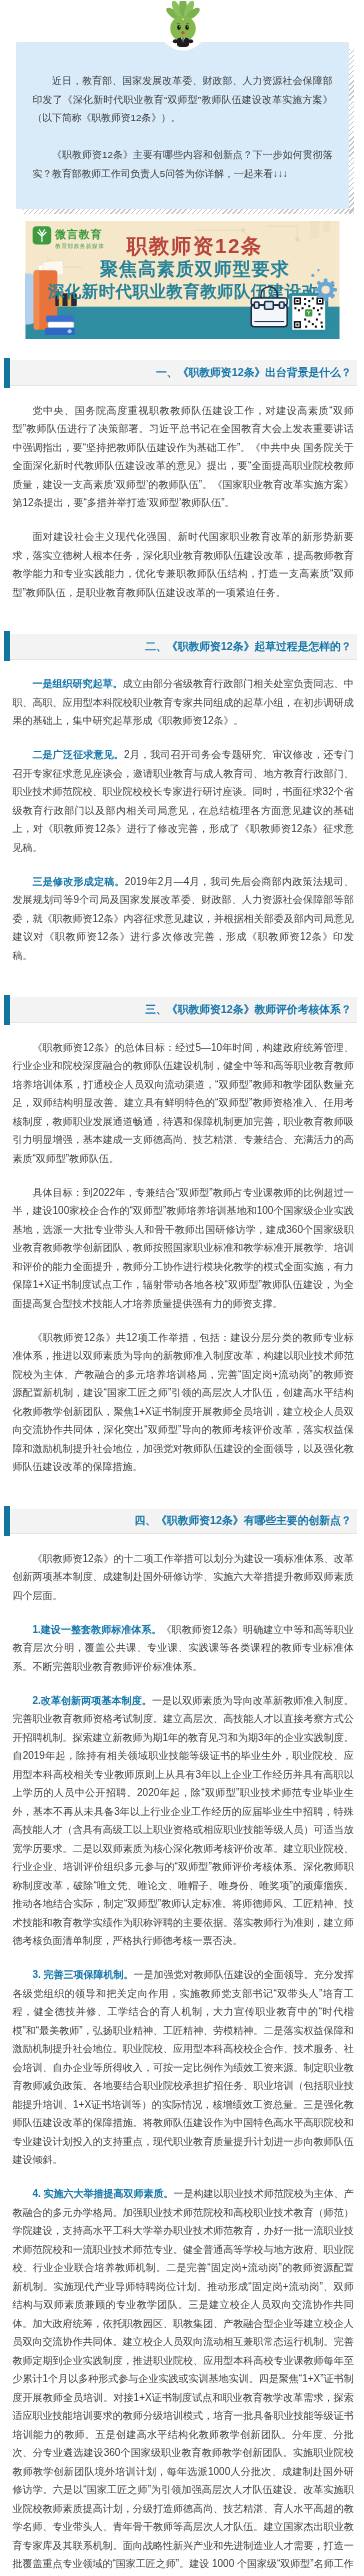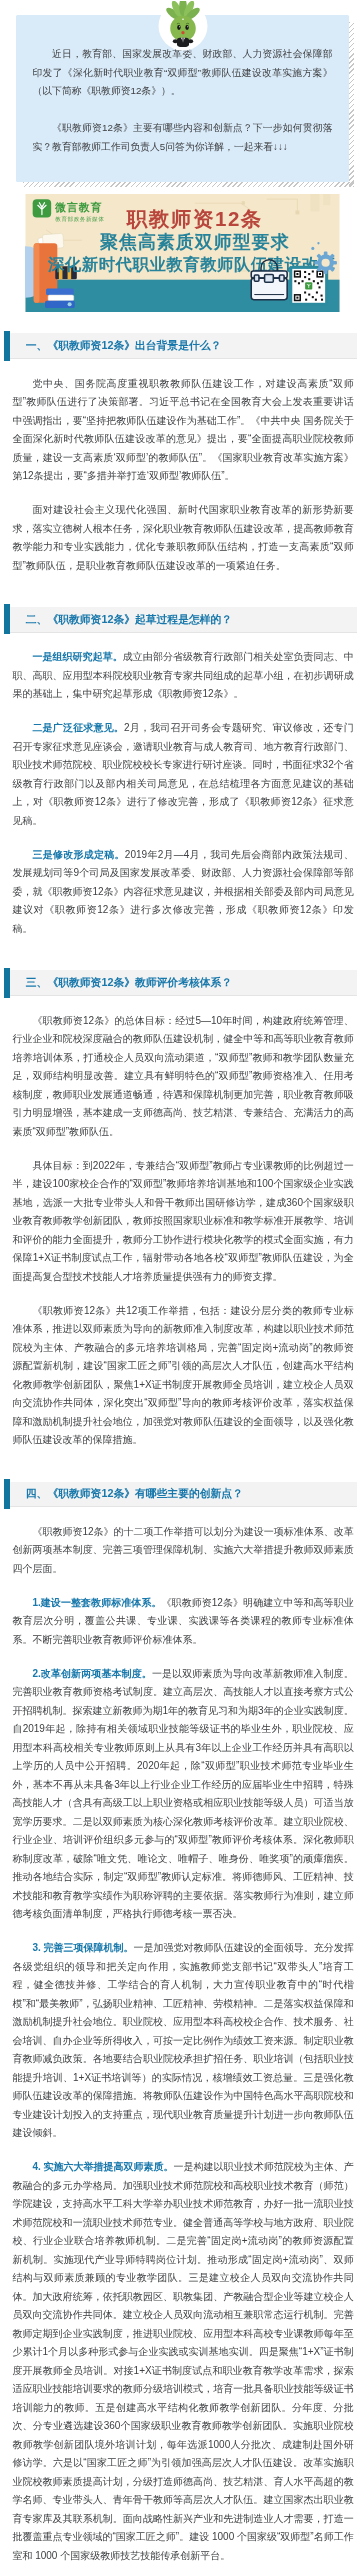--- a/index.html
+++ b/index.html
@@ -1,41 +1,41 @@
 <!DOCTYPE html>
 <html style="font-size:8.2px"><head>
 <meta charset="utf-8">
 <style>
   html,body{margin:0;padding:0;}
   body{font-family:"Liberation Sans","DejaVu Sans",sans-serif;background:#ffffff;}
   .page{position:relative;width:365px;height:2781px;overflow:hidden;background:#ffffff;margin:0 auto;}
 
   
-  .hero{position:relative;padding-top:15px;}
+  .hero{position:relative;padding-top:42px;}
   .mascot{position:absolute;top:1px;left:50%;transform:translateX(-50%);width:55px;height:50px;z-index:2;}
   .intro-box{position:relative;width:300px;margin:0 auto;background:#d9eaf8;border-radius:1.5px;
              padding:30px 16.5px 14.4px 16.5px;}
   .intro-box::after{content:"";position:absolute;top:7.2px;right:-4.6px;bottom:-4.6px;width:4.6px;
              background:repeating-linear-gradient(135deg,#c6c6c6 0 1px,rgba(255,255,255,0) 1px 3.6px);}
   .intro-box::before{content:"";position:absolute;left:7.2px;right:-4.6px;bottom:-4.6px;height:4.6px;
              background:repeating-linear-gradient(135deg,#c6c6c6 0 1px,rgba(255,255,255,0) 1px 3.6px);}
   .intro-box p{margin:0 0 18.5px 0;font-size:9.8px;line-height:18.5px;color:#3f4043;
              text-align:justify;text-indent:2em;}
   .intro-box p:last-child{margin-bottom:12px;}
 
   
   .banner{display:block;margin:11.3px auto 0 auto;width:315px;height:118px;}
 
   
   .article{padding:21.6px 0 5.2px 0;
     background-image:linear-gradient(to bottom,#f2f2f2 0.5px,rgba(255,255,255,0) 0.5px),
                      linear-gradient(to right,#f2f2f2 0.5px,rgba(255,255,255,0) 0.5px);
     background-size:24px 24px;}
   .sec-head{position:relative;margin:32px 8.2px 16.5px 10.3px;background:#f3f3f3;
-            padding:5.7px 5.2px 5.7px 15.5px;box-shadow:0 1px 0 #e4e4e4;}
+            padding:5.7px 5.2px 5.7px 15.5px;box-shadow:0 1px 0 #e4e4e4;text-align:right;}
   .qa-section:first-child .sec-head{margin-top:0;}
   .sec-accent{position:absolute;left:-6.2px;top:-2.6px;bottom:-2.6px;width:6.2px;background:#11759e;}
   .sec-title{margin:0;font-size:10.8px;line-height:13.4px;font-weight:bold;color:#1878ab;}
   .para{margin:0 11.3px 15.5px 12.4px;font-size:10px;line-height:18.5px;color:#3f4043;
         text-align:justify;text-indent:2em;}
   .para .lead{color:#1878ab;font-weight:bold;}
 </style>
 </head>
 <body>
 
@@ -245,21 +245,21 @@
           </div>
           <p class="para">《职教师资12条》的总体目标：经过5—10年时间，构建政府统筹管理、行业企业和院校深度融合的教师队伍建设机制，健全中等和高等职业教育教师培养培训体系，打通校企人员双向流动渠道，“双师型”教师和教学团队数量充足，双师结构明显改善。建立具有鲜明特色的“双师型”教师资格准入、任用考核制度，教师职业发展通道畅通，待遇和保障机制更加完善，职业教育教师吸引力明显增强，基本建成一支师德高尚、技艺精湛、专兼结合、充满活力的高素质“双师型”教师队伍。</p>
           <p class="para">具体目标：到2022年，专兼结合“双师型”教师占专业课教师的比例超过一半，建设100家校企合作的“双师型”教师培养培训基地和100个国家级企业实践基地，选派一大批专业带头人和骨干教师出国研修访学，建成360个国家级职业教育教师教学创新团队，教师按照国家职业标准和教学标准开展教学、培训和评价的能力全面提升，教师分工协作进行模块化教学的模式全面实施，有力保障1+X证书制度试点工作，辐射带动各地各校“双师型”教师队伍建设，为全面提高复合型技术技能人才培养质量提供强有力的师资支撑。</p>
           <p class="para">《职教师资12条》共12项工作举措，包括：建设分层分类的教师专业标准体系，推进以双师素质为导向的新教师准入制度改革，构建以职业技术师范院校为主体、产教融合的多元培养培训格局，完善“固定岗+流动岗”的教师资源配置新机制，建设“国家工匠之师”引领的高层次人才队伍，创建高水平结构化教师教学创新团队，聚焦1+X证书制度开展教师全员培训，建立校企人员双向交流协作共同体，深化突出“双师型”导向的教师考核评价改革，落实权益保障和激励机制提升社会地位，加强党对教师队伍建设的全面领导，以及强化教师队伍建设改革的保障措施。</p>
         </section>
         <section class="qa-section">
           <div class="sec-head">
             <span class="sec-accent"></span>
             <h2 class="sec-title">四、《职教师资12条》有哪些主要的创新点？</h2>
           </div>
-          <p class="para">《职教师资12条》的十二项工作举措可以划分为建设一项标准体系、改革创新两项基本制度、完善三项管理保障机制、实施六大举措提升教师双师素质四个层面。</p>
+          <p class="para">《职教师资12条》的十二项工作举措可以划分为建设一项标准体系、改革创新两项基本制度、成建制赴国外研修访学、实施六大举措提升教师双师素质四个层面。</p>
           <p class="para"><span class="lead">1.建设一整套教师标准体系。</span>《职教师资12条》明确建立中等和高等职业教育层次分明，覆盖公共课、专业课、实践课等各类课程的教师专业标准体系。不断完善职业教育教师评价标准体系。</p>
           <p class="para"><span class="lead">2.改革创新两项基本制度。</span>一是以双师素质为导向改革新教师准入制度。完善职业教育教师资格考试制度。建立高层次、高技能人才以直接考察方式公开招聘机制。探索建立新教师为期1年的教育见习和为期3年的企业实践制度。自2019年起，除持有相关领域职业技能等级证书的毕业生外，职业院校、应用型本科高校相关专业教师原则上从具有3年以上企业工作经历并具有高职以上学历的人员中公开招聘。2020年起，除“双师型”职业技术师范专业毕业生外，基本不再从未具备3年以上行业企业工作经历的应届毕业生中招聘，特殊高技能人才（含具有高级工以上职业资格或相应职业技能等级人员）可适当放宽学历要求。二是以双师素质为核心深化教师考核评价改革。建立职业院校、行业企业、培训评价组织多元参与的“双师型”教师评价考核体系。深化教师职称制度改革，破除“唯文凭、唯论文、唯帽子、唯身份、唯奖项”的顽瘴痼疾。推动各地结合实际，制定“双师型”教师认定标准。将师德师风、工匠精神、技术技能和教育教学实绩作为职称评聘的主要依据。落实教师行为准则，建立师德考核负面清单制度，严格执行师德考核一票否决。</p>
           <p class="para"><span class="lead">3. 完善三项保障机制。</span>一是加强党对教师队伍建设的全面领导。充分发挥各级党组织的领导和把关定向作用，实施教师党支部书记“双带头人”培育工程，健全德技并修、工学结合的育人机制，大力宣传职业教育中的“时代楷模”和“最美教师”，弘扬职业精神、工匠精神、劳模精神。二是落实权益保障和激励机制提升社会地位。职业院校、应用型本科高校校企合作、技术服务、社会培训、自办企业等所得收入，可按一定比例作为绩效工资来源。制定职业教育教师减负政策。各地要结合职业院校承担扩招任务、职业培训（包括职业技能提升培训、1+X证书培训等）的实际情况，核增绩效工资总量。三是强化教师队伍建设改革的保障措施。将教师队伍建设作为中国特色高水平高职院校和专业建设计划投入的支持重点，现代职业教育质量提升计划进一步向教师队伍建设倾斜。</p>
           <p class="para"><span class="lead">4. 实施六大举措提高双师素质。</span>一是构建以职业技术师范院校为主体、产教融合的多元办学格局。加强职业技术师范院校和高校职业技术教育（师范）学院建设，支持高水平工科大学举办职业技术师范教育，办好一批一流职业技术师范院校和一流职业技术师范专业。健全普通高等学校与地方政府、职业院校、行业企业联合培养教师机制。二是完善“固定岗+流动岗”的教师资源配置新机制。实施现代产业导师特聘岗位计划。推动形成“固定岗+流动岗”、双师结构与双师素质兼顾的专业教学团队。三是建立校企人员双向交流协作共同体。加大政府统筹，依托职教园区、职教集团、产教融合型企业等建立校企人员双向交流协作共同体。建立校企人员双向流动相互兼职常态运行机制。完善教师定期到企业实践制度，推进职业院校、应用型本科高校专业课教师每年至少累计1个月以多种形式参与企业实践或实训基地实训。四是聚焦“1+X”证书制度开展教师全员培训。对接1+X证书制度试点和职业教育教学改革需求，探索适应职业技能培训要求的教师分级培训模式，培育一批具备职业技能等级证书培训能力的教师。五是创建高水平结构化教师教学创新团队。分年度、分批次、分专业遴选建设360个国家级职业教育教师教学创新团队。实施职业院校教师教学创新团队境外培训计划，每年选派1000人分批次、成建制赴国外研修访学。六是以“国家工匠之师”为引领加强高层次人才队伍建设。改革实施职业院校教师素质提高计划，分级打造师德高尚、技艺精湛、育人水平高超的教学名师、专业带头人、青年骨干教师等高层次人才队伍。建立国家杰出职业教育专家库及其联系机制。面向战略性新兴产业和先进制造业人才需要，打造一批覆盖重点专业领域的“国家工匠之师”。建设 1000 个国家级“双师型”名师工作室和 1000 个国家级教师技艺技能传承创新平台。</p>
         </section>
       </div>
   </div>
 
 </div>
 

